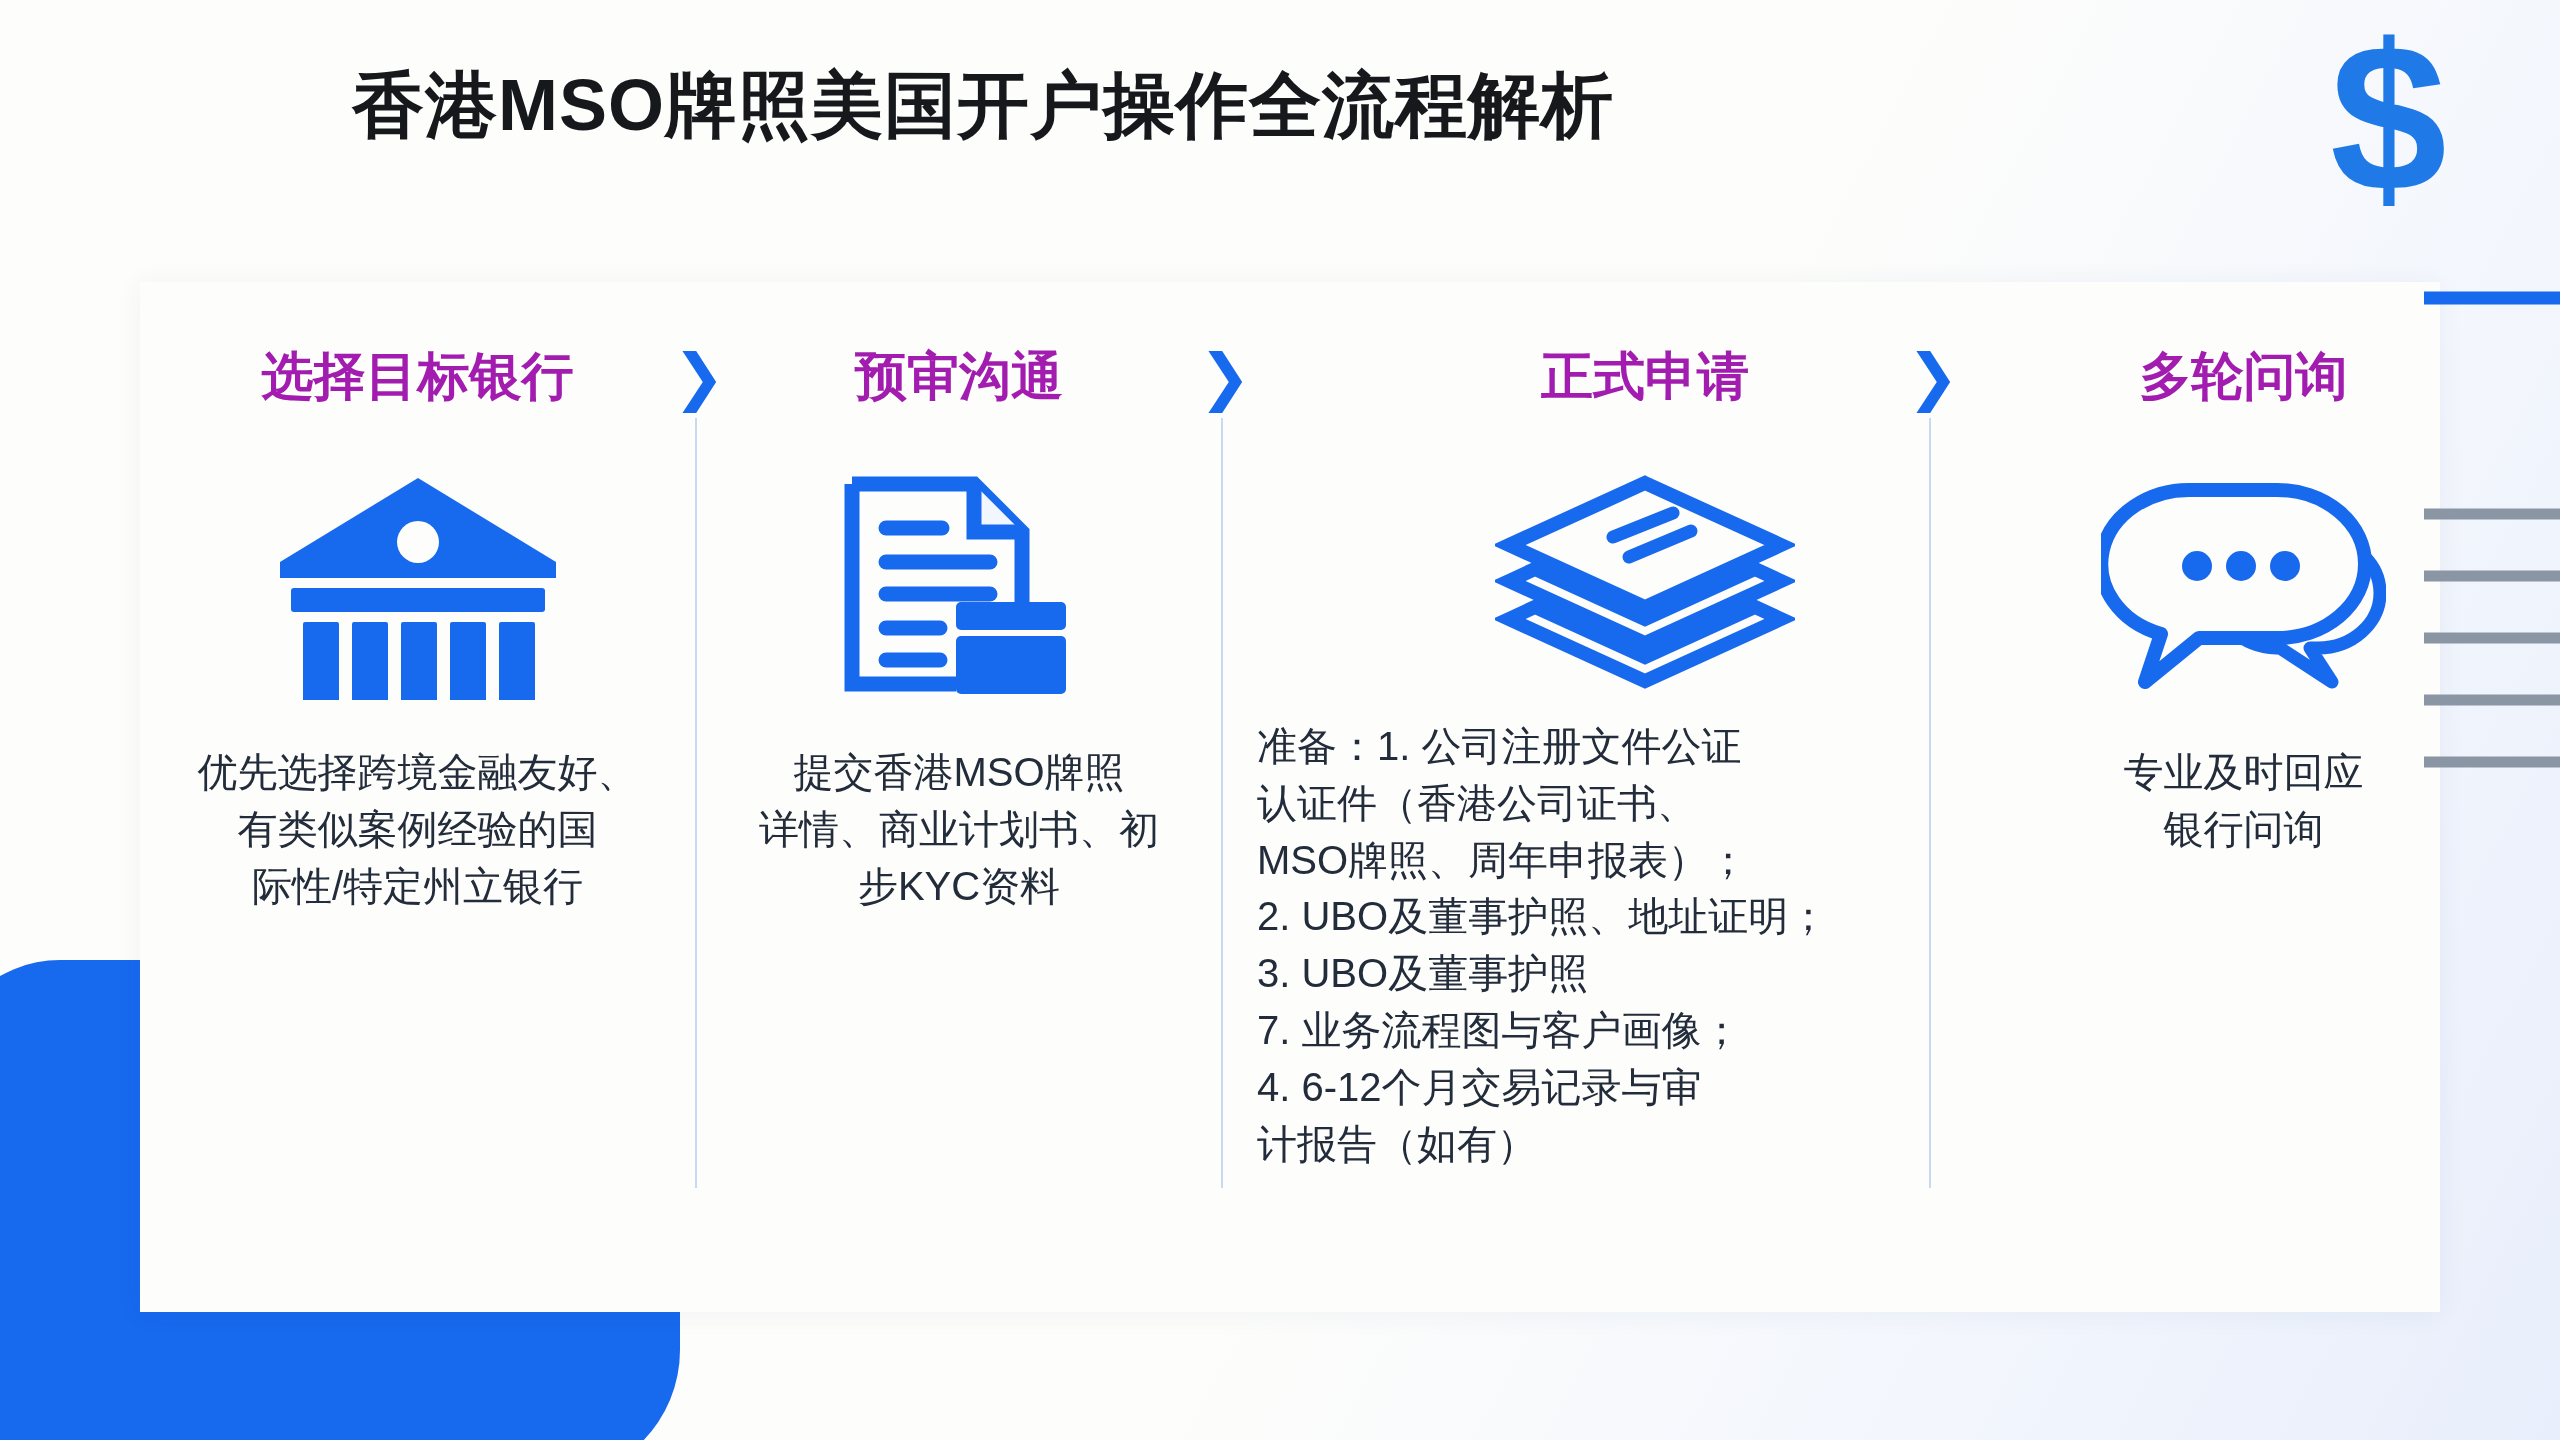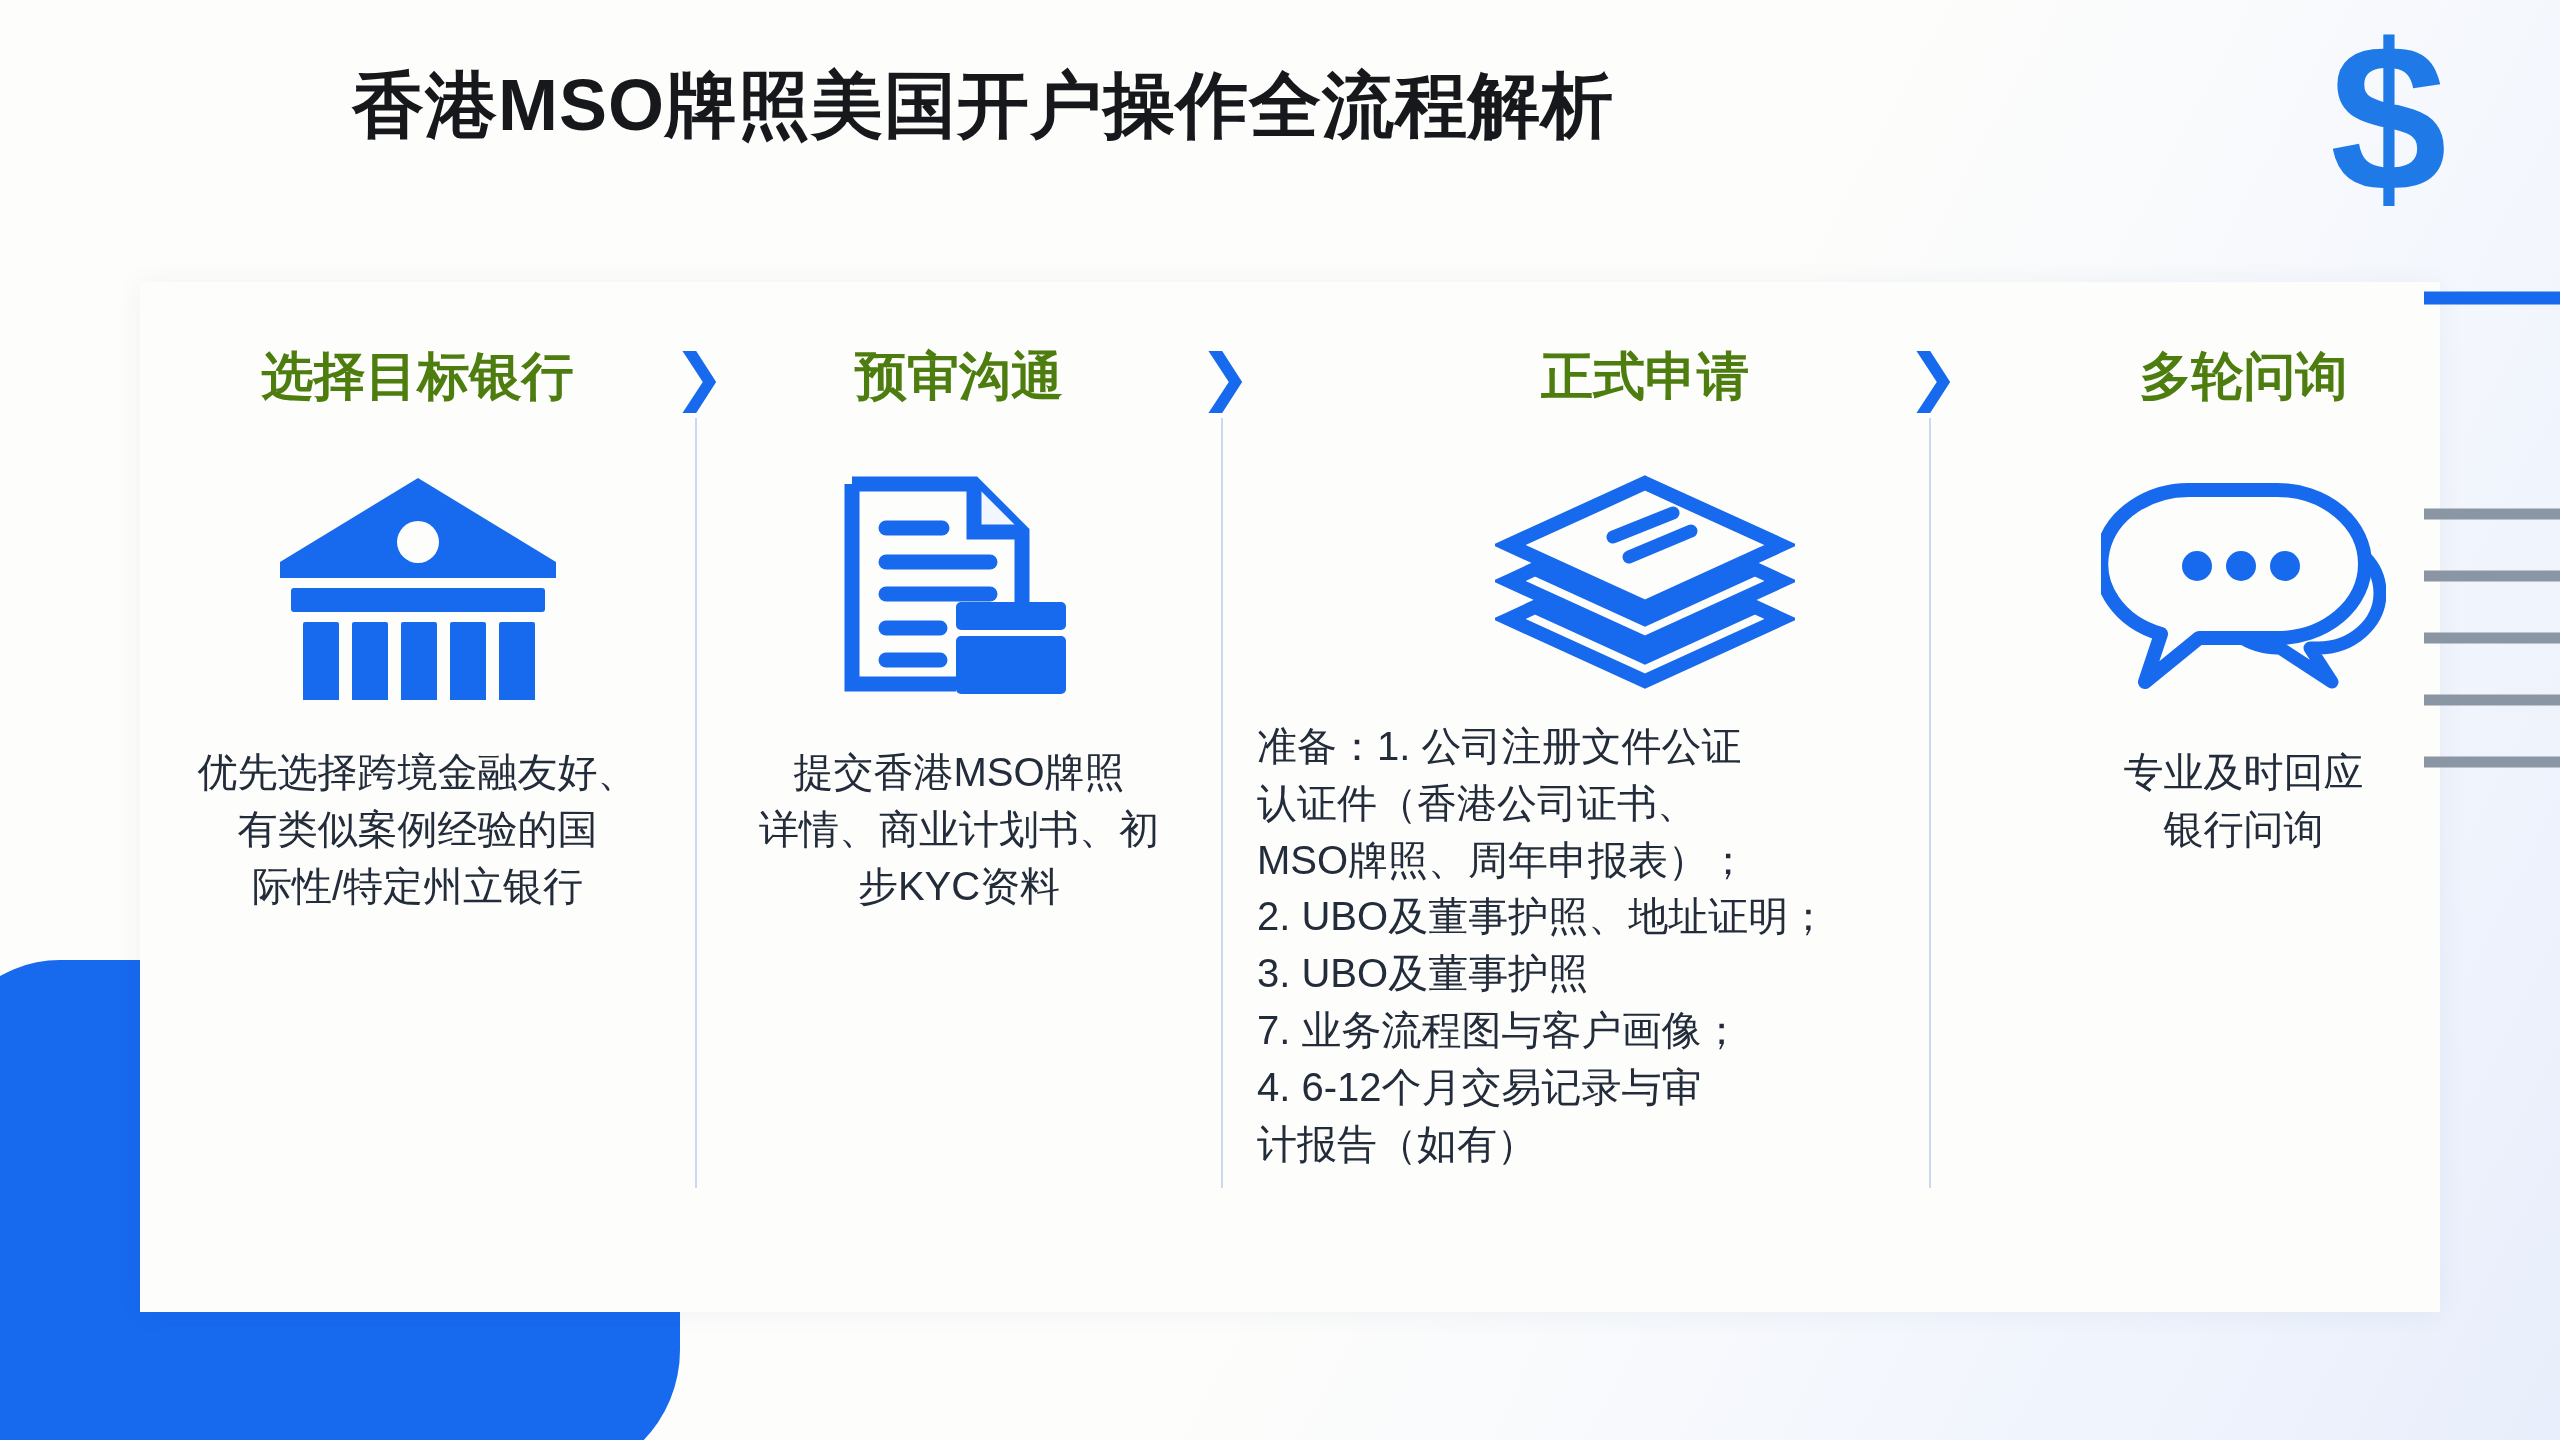--- a/index.html
+++ b/index.html
@@ -99,21 +99,21 @@
     top: 0;
     height: 1012px;
   }
   .step-head {
     position: absolute;
     top: 42px;
     width: 100%;
     text-align: center;
     font-size: 52px;
     font-weight: bold;
-    color: #4d7c0f;
+    color: #a21caf;
     white-space: nowrap;
   }
   .step-icon {
     position: absolute;
     top: 170px;
     width: 100%;
     display: flex;
     justify-content: center;
     align-items: center;
     height: 230px;

